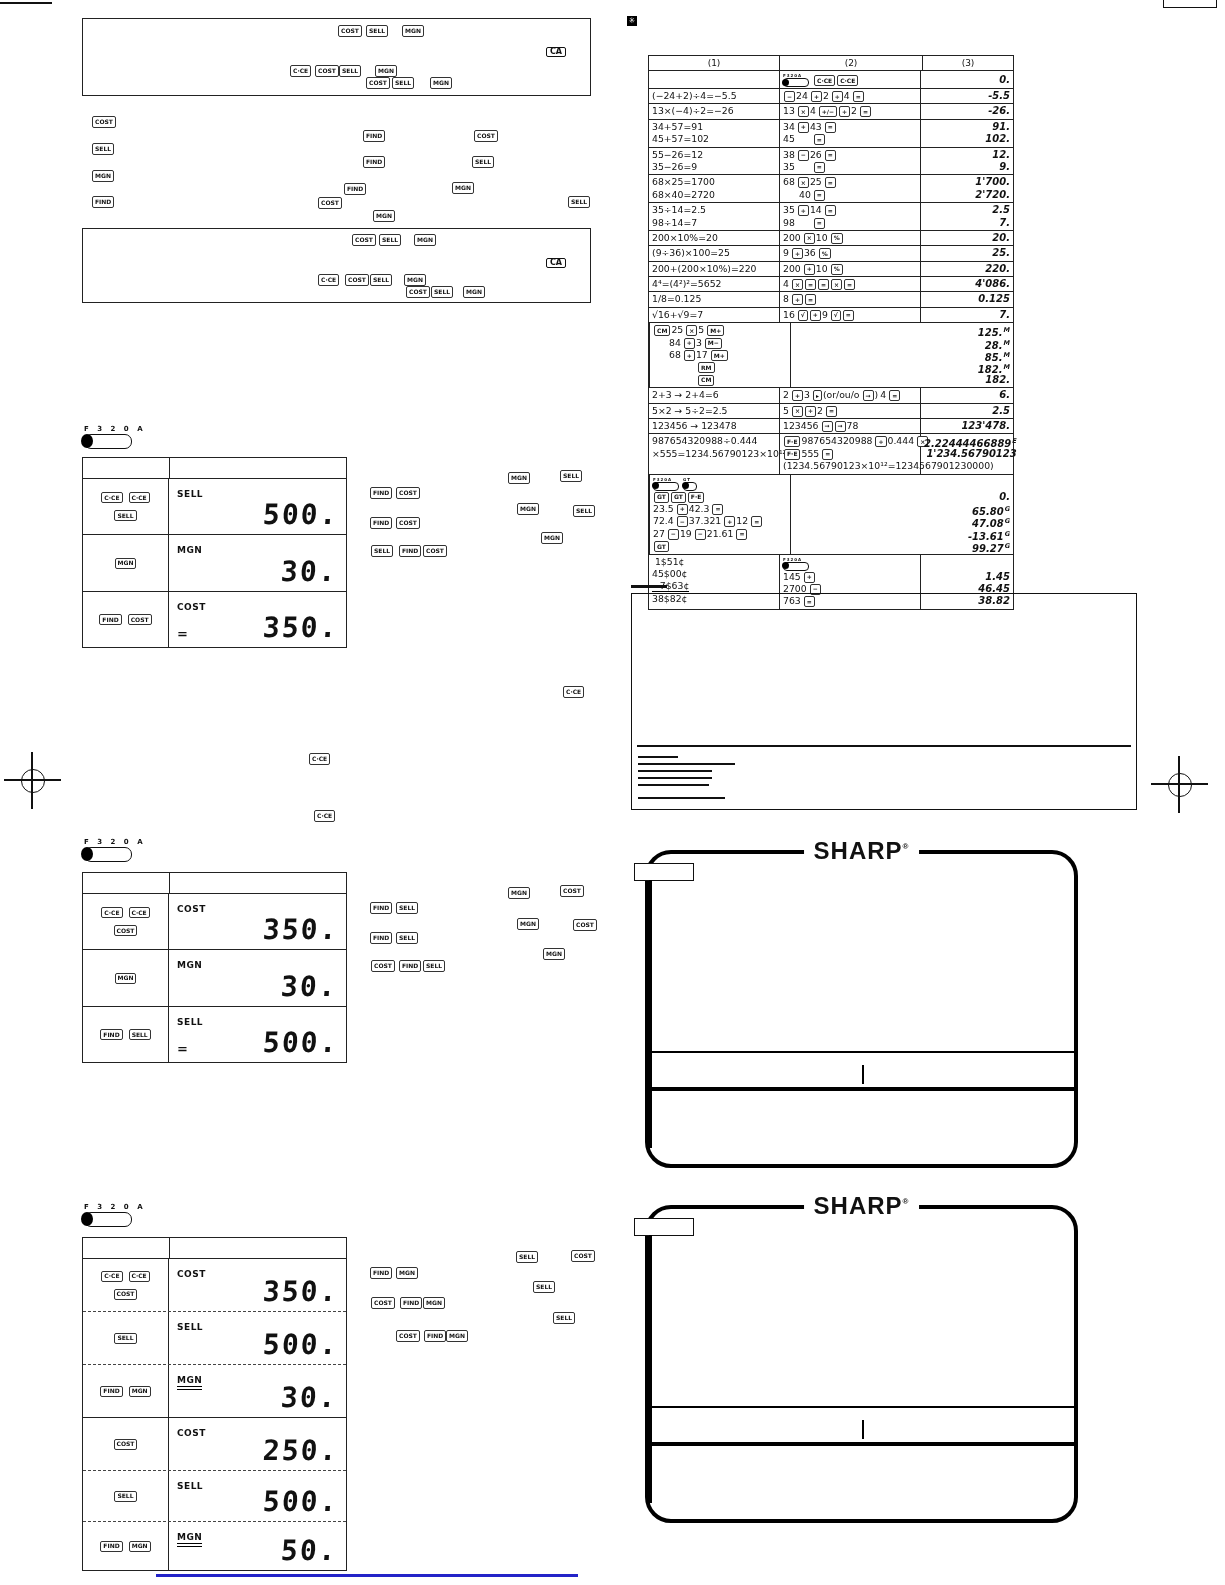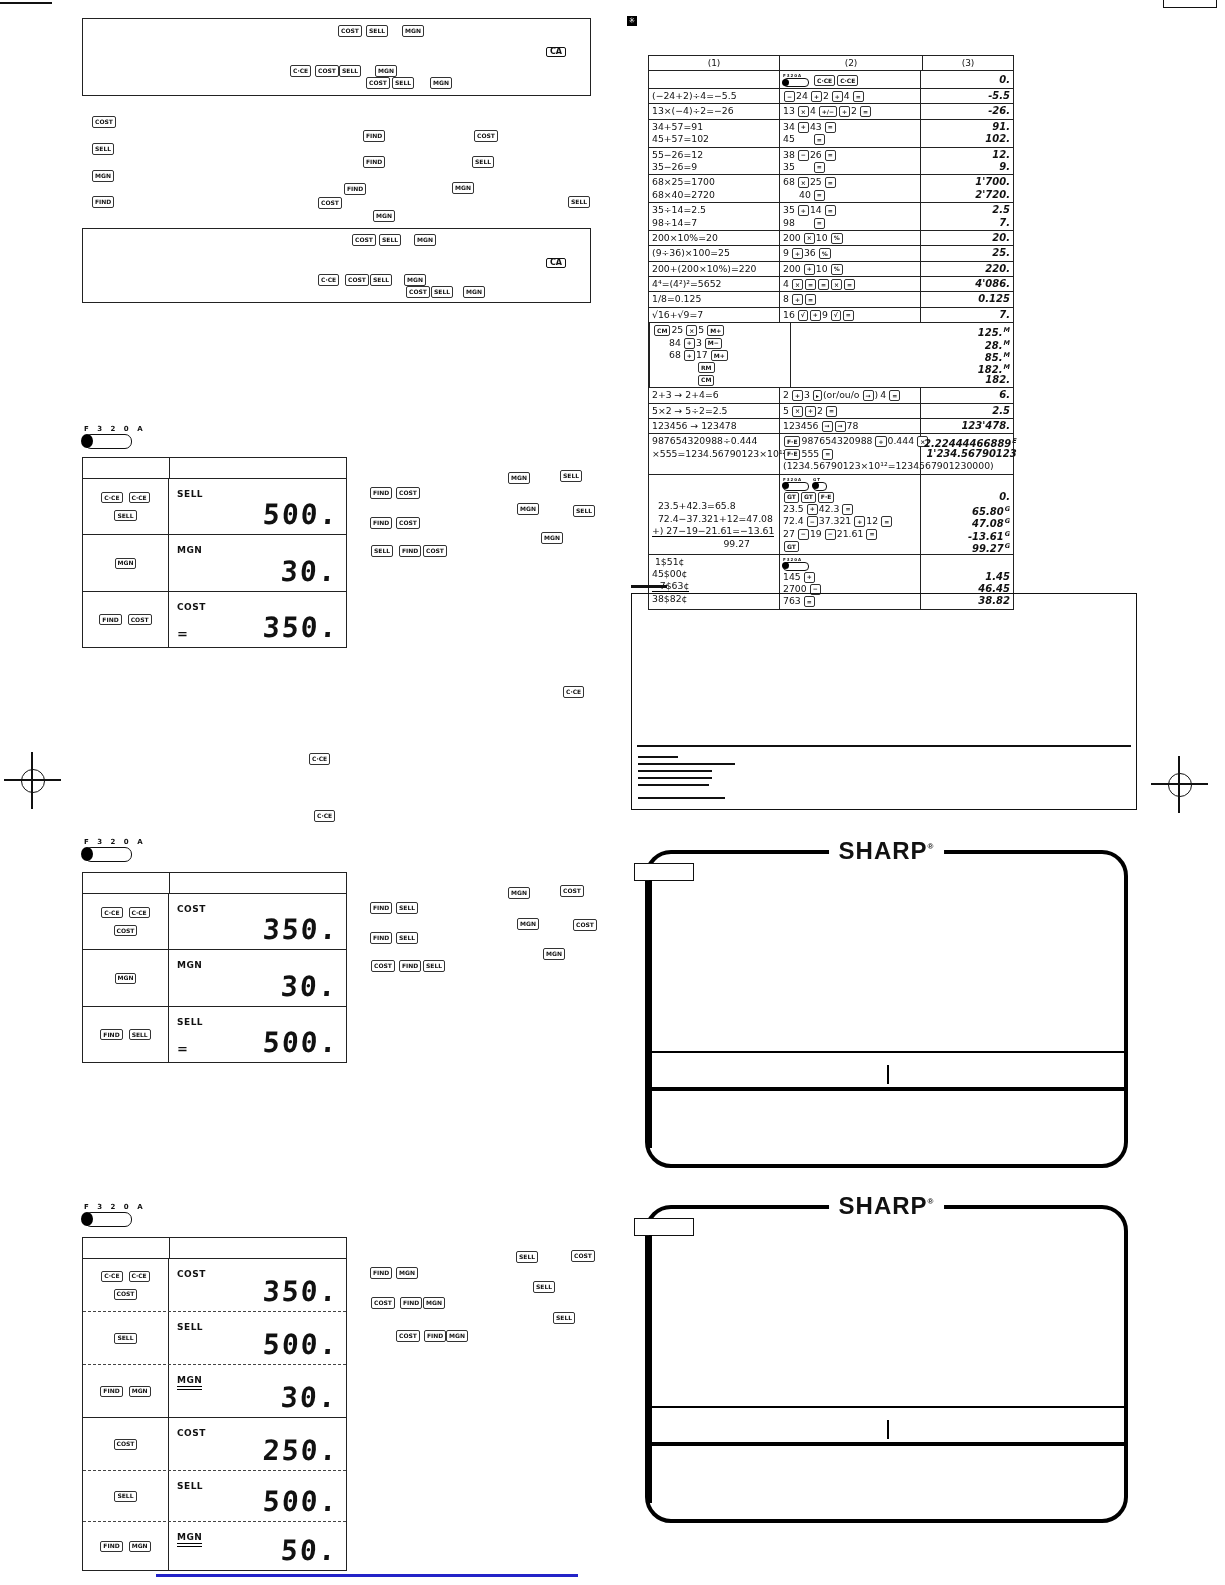--- a/index.html
+++ b/index.html
@@ -68,21 +68,21 @@
   .peq{position:absolute;left:8px;bottom:6px;font-size:13px;font-weight:bold}
   .pval{position:absolute;right:8px;bottom:3px;font-family:"DejaVu Sans Mono",monospace;
         font-weight:bold;font-size:28px;letter-spacing:2px;transform:skewX(-4deg)}
 
   
   .nbox{position:absolute;left:631px;top:593px;width:504px;height:215px;border:1.5px solid #111}
   .nline{position:absolute;background:#111}
   .ndash{position:absolute;left:631px;top:585px;width:36px;height:3px;background:#111}
 
   
-  .card{position:absolute;left:645px;width:483px;height:318px;border:4px solid #000;
+  .card{position:absolute;left:645px;width:433px;height:318px;border:4px solid #000;
         border-radius:26px;background:#fff;box-sizing:border-box}
   .brand{position:absolute;top:-17px;left:50%;transform:translateX(-50%);background:#fff;
          padding:0 10px;font-weight:bold;font-size:24px;letter-spacing:1px;white-space:nowrap;
          font-family:"Liberation Sans",sans-serif}
   .brand .reg{font-size:8px;vertical-align:10px}
   .clabel{position:absolute;left:-15px;top:9px;width:58px;height:16px;background:#fff;border:1.6px solid #111}
   .cleft{position:absolute;left:0;top:26px;bottom:16px;width:3px;background:#000}
   .cthin{position:absolute;left:-2px;right:-2px;top:197px;height:1.5px;background:#000}
   .ctick{position:absolute;left:50%;top:211px;width:2px;height:19px;background:#000}
   .cthick{position:absolute;left:-2px;right:-2px;top:233px;height:4px;background:#000}
@@ -612,28 +612,20 @@
           <div class="ln"><span class="kc">F·E</span><span class="ktxt">555</span><span class="kc">=</span></div>
           <div class="ln"><span class="ktxt">(1234.56790123×10¹²=1234567901230000)</span></div>
         </div>
         <div class="tc tc3">
           <div class="ln res">2.22444466889<span class="sfx">E</span></div>
           <div class="ln res">1'234.56790123</div>
           <div class="ln res"></div>
         </div>
       </div>
       <div class="trow bt">
-        <div class="tc tc1">
-          <div class="ln "></div>
-          <div class="ln "></div>
-          <div class="ln ">  23.5+42.3=65.8</div>
-          <div class="ln ">  72.4−37.321+12=47.08</div>
-          <div class="ln "><span class="ures">+) 27−19−21.61=−13.61</span></div>
-          <div class="ln rln">99.27</div>
-        </div>
         <div class="tc tc2">
           <div class="ln iln"><span class="msl"><div class="ml">F320A</div><div class="mb"><div class="mk"></div></div></span><span class="msl"><div class="ml">GT</div><div class="mb narrow"><div class="mk"></div></div></span></div>
           <div class="ln"><span class="kc">GT</span><span class="kc">GT</span><span class="kc">F·E</span></div>
           <div class="ln"><span class="ktxt">23.5</span><span class="kc">+</span><span class="ktxt">42.3</span><span class="kc">=</span></div>
           <div class="ln"><span class="ktxt">72.4</span><span class="kc">−</span><span class="ktxt">37.321</span><span class="kc">+</span><span class="ktxt">12</span><span class="kc">=</span></div>
           <div class="ln"><span class="ktxt">27</span><span class="kc">−</span><span class="ktxt">19</span><span class="kc">−</span><span class="ktxt">21.61</span><span class="kc">=</span></div>
           <div class="ln"><span class="kc">GT</span></div>
         </div>
         <div class="tc tc3">
           <div class="ln res iln"></div>

